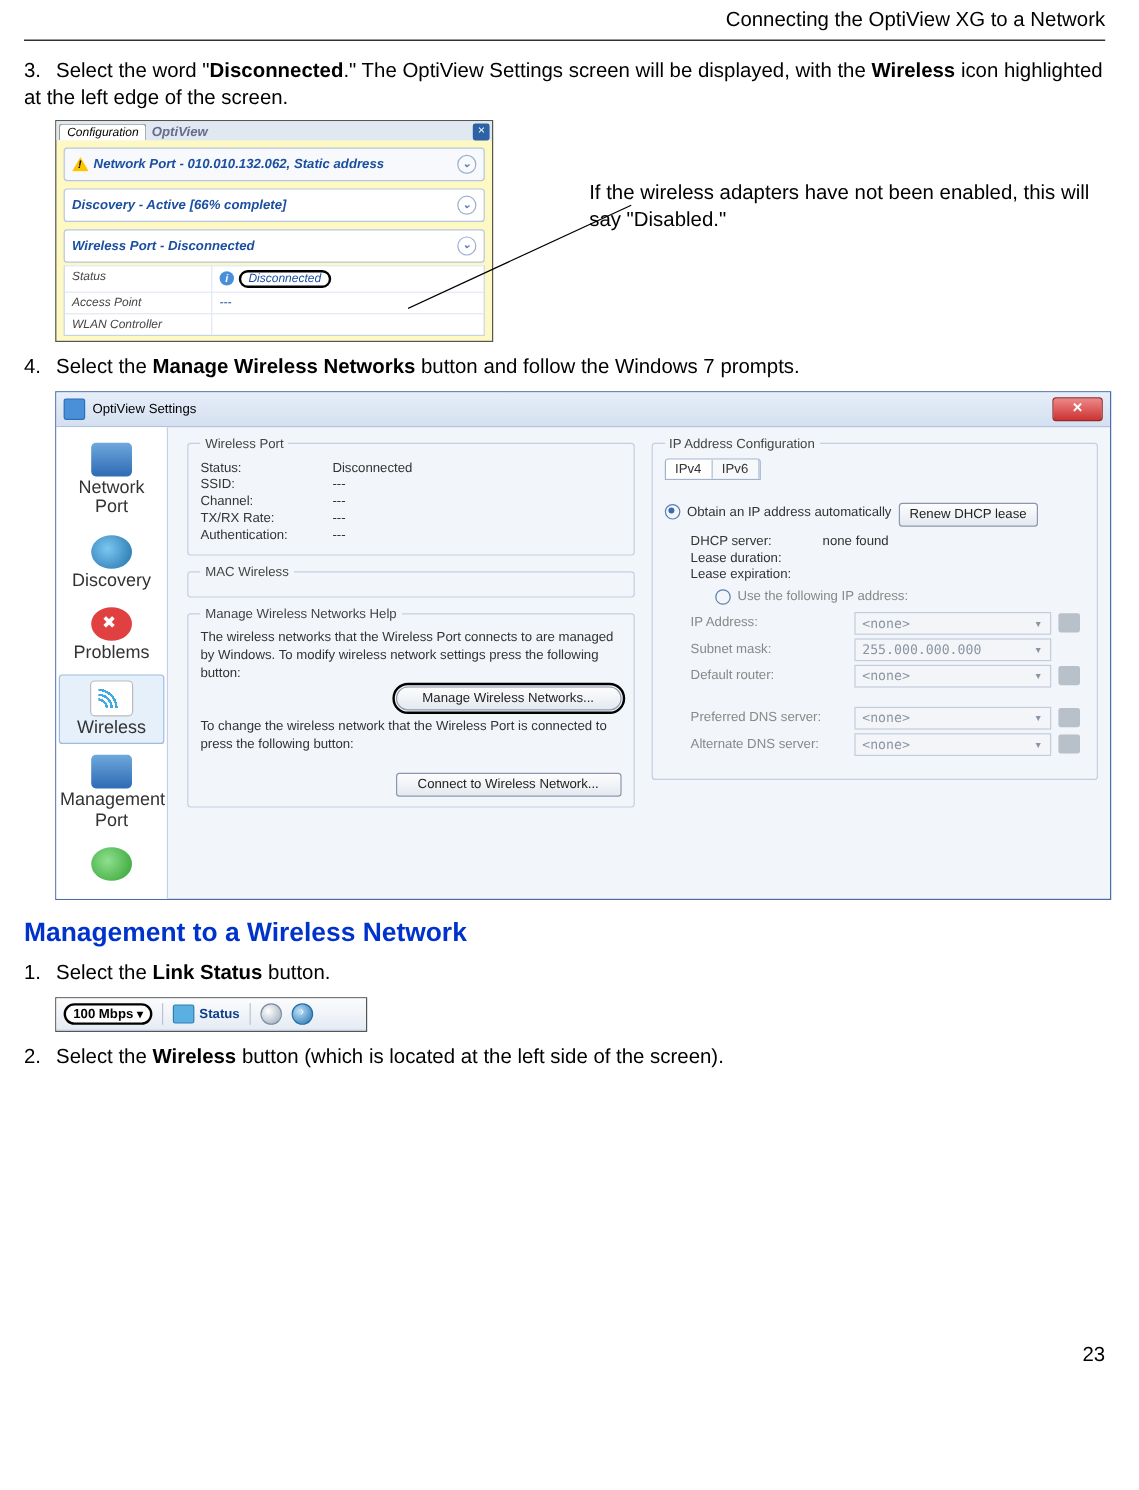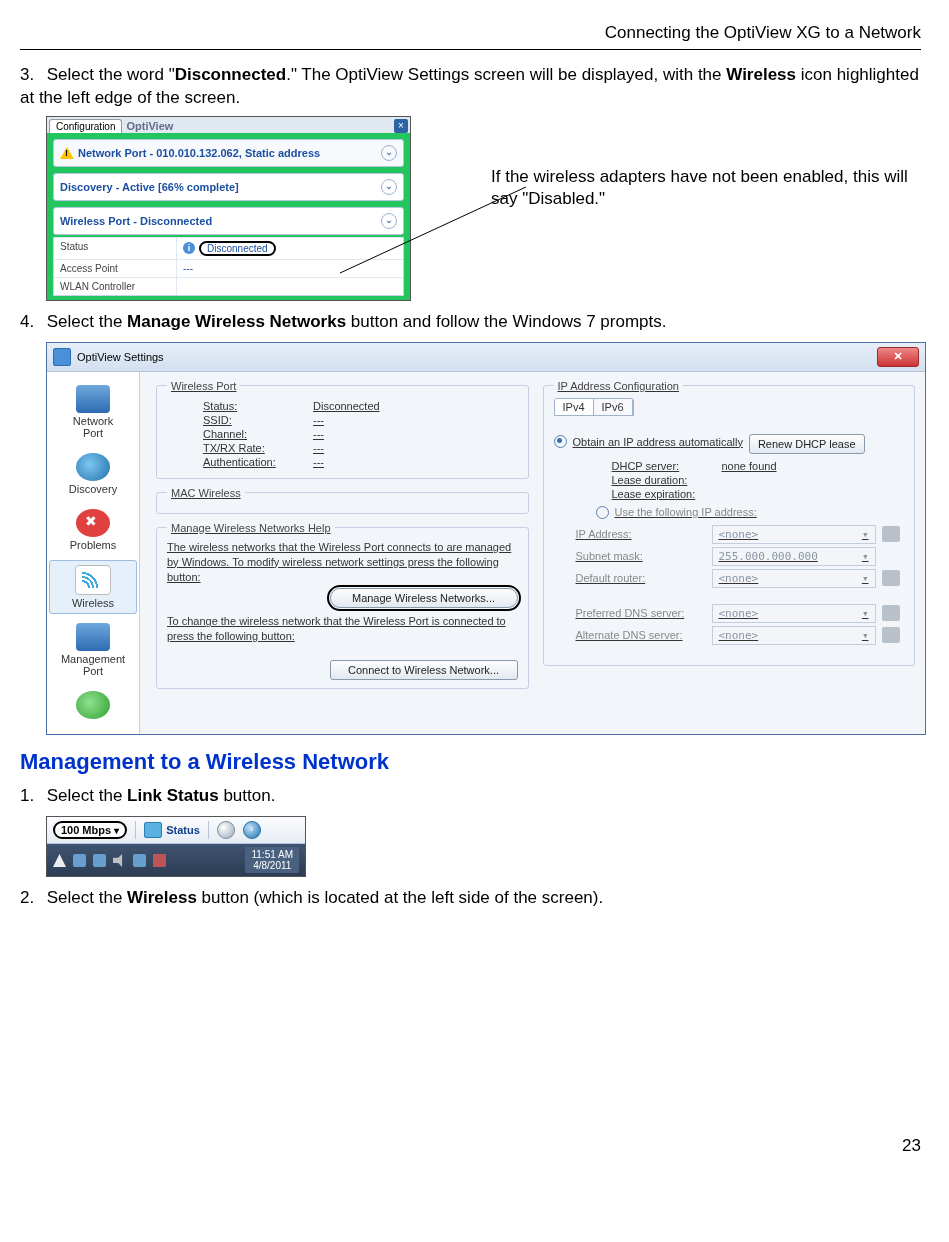--- a/index.html
+++ b/index.html
@@ -5,21 +5,21 @@
   body {
     font-family: "Segoe UI", Tahoma, sans-serif;
     font-size: 17px;
     margin: 0;
     padding: 0;
     background: #fff;
     color: #000;
     width: 949px;
   }
   .page {
-    padding: 17px 28px 20px 20px;
+    padding: 1px 28px 20px 20px;
     box-sizing: border-box;
   }
   .header-area {
     text-align: right;
     padding: 6px 0 4px 0;
     font-size: 17px;
   }
   hr.rule {
     border: none;
     border-top: 1px solid #000;
@@ -29,23 +29,24 @@
   .step-num { display: inline-block; width: 22px; }
   .bold { font-weight: 700; }
   .section-title { color: #0033cc; font-weight: 700; font-size: 22px; margin: 14px 0 10px 0; }
   .callout-row { display: flex; align-items: flex-start; gap: 0; position: relative; margin: 6px 0 10px 26px; }
 
   
   .shot1 {
     width: 400px;
     border: 1px solid #555;
     font-size: 11px;
-    background: #22c55e;
+    background: #fef9c3;
     font-family: Tahoma, sans-serif;
     position: relative;
+    font-style: italic;
   }
   .tabstrip { background: #E0E8F2; padding: 2px 2px 0 2px; display: flex; align-items: center; }
   .tabstrip .tab { background: #fff; border: 1px solid #999; border-bottom: none; border-radius: 3px 3px 0 0; padding: 1px 6px; font-size: 10px; }
   .tabstrip .inactive { margin-left: 4px; color: #666C8A; font-size: 11px; font-weight: 600; }
   .tabstrip .closex { margin-left: auto; background: #2D63A5; color: #fff; width: 14px; height: 14px; text-align: center; line-height: 14px; border-radius: 2px; font-size: 10px; }
   .rowcard {
     margin: 6px 6px 2px 6px;
     background: #F7F9FC;
     border: 1px solid #B6C6DE;
     border-radius: 3px;
@@ -79,38 +80,38 @@
     background: #F2F5F9;
     font-size: 11px;
     font-family: Tahoma, sans-serif;
     position: relative;
   }
   .s2-titlebar { background: linear-gradient(#E6EEF8,#D4E0F0); border-bottom:1px solid #B3C3DB; padding:4px 6px; display:flex; align-items:center; }
   .s2-titlebar .icon-sq { width:16px; height:16px; background:#4A90D9; border:1px solid #2C6DB5; margin-right:6px; border-radius:2px; }
   .s2-titlebar .winclose { margin-left:auto; width:40px; height:18px; border:1px solid #9A2B2B; border-radius:3px; background: linear-gradient(#E88,#C33); color:#fff; text-align:center; line-height:16px; font-weight:700; font-size:11px; }
   .s2-body { display:flex; min-height:290px; }
   .s2-side { width:92px; background:#fff; border-right:1px solid #C6D2E4; padding:4px 0; }
-  .s2-side .item { text-align:center; font-size:11px; color:#333; margin:4px 2px; padding:4px 0; border:1px solid transparent; border-radius:3px; line-height:1.1; }
+  .s2-side .item { text-align:center; font-size:15px; color:#333; margin:4px 2px; padding:4px 0; border:1px solid transparent; border-radius:3px; line-height:1.1; }
   .s2-side .item.sel { background:#E6F0FA; border-color:#9CBCE2; }
   .s2-side .ibox { width:34px; height:28px; margin:0 auto 2px auto; border-radius:4px; position:relative; }
   .ibox.net { background: linear-gradient(#6FA8DC,#2D6BB3); }
   .ibox.disc { background: radial-gradient(circle at 40% 40%, #7CC6F2, #1E6FA8); border-radius:50%; }
   .ibox.prob { background:#E04040; border-radius:50%; }
   .ibox.prob:after { content:"✖"; color:#fff; position:absolute; left:9px; top:5px; font-size:14px; }
   .ibox.wifi { background:#fff; border:1px solid #bbb; }
   .ibox.wifi:before { content:""; position:absolute; left:6px; top:6px; width:20px; height:16px; background: radial-gradient(circle at 0 100%, transparent 6px, #3FA9E0 6px, #3FA9E0 8px, transparent 8px, transparent 10px, #3FA9E0 10px, #3FA9E0 12px, transparent 12px, transparent 14px, #3FA9E0 14px, #3FA9E0 16px, transparent 16px); }
   .ibox.mgmt { background: linear-gradient(#6FA8DC,#2D6BB3); }
   .ibox.green { background: radial-gradient(circle at 40% 40%, #8FE08F, #2FA02F); border-radius:50%; }
 
   .s2-main { flex:1; display:flex; padding:8px 10px 8px 16px; gap:14px; }
-  .s2-col { flex:1; font-size:11px; color:#333;text-decoration:underline; }
+  .s2-col { flex:1; font-size:11px; color:#333; }
   fieldset.fs { border:1px solid #C4D0E2; border-radius:3px; margin:0 0 8px 0; padding:6px 10px 8px 10px; }
   fieldset.fs legend { font-size:11px; color:#444; padding:0 4px; }
   .kv { display:flex; font-size:11px; margin:2px 0; }
-  .kv .k2 { width:110px; color:#333;margin-left:36px; }
+  .kv .k2 { width:110px; color:#333; }
   .kv .v2 { color:#333; }
   .helptext { font-size:11px; color:#333; line-height:1.35; }
   .winbtn { display:inline-block; min-width:170px; text-align:center; font-size:11px; padding:3px 8px; border:1px solid #8A98AE; border-radius:3px; background: linear-gradient(#FDFDFD,#E4E9F0); color:#222; margin-top:4px; }
   .winbtn.ring { outline:2px solid #000; outline-offset:1px; border-radius:10px; }
   .ipbtn { float:right; }
   .tabpair { display:inline-block; border:1px solid #9FB3CF; border-radius:3px 3px 0 0; overflow:hidden; }
   .tabpair span { display:inline-block; padding:2px 8px; font-size:11px; background:#F6F8FB; border-right:1px solid #9FB3CF; }
   .tabpair span.active { background:#fff; }
   .radio { display:flex; align-items:center; gap:6px; margin:6px 0; font-size:11px; }
   .radio .dot { width:11px; height:11px; border:1px solid #5A7FB0; border-radius:50%; display:inline-block; position:relative; }
@@ -367,31 +368,20 @@
       </span>
       <span class="sep"></span>
       <span class="statusbtn">
         <span class="ic"></span>
         <span>Status</span>
       </span>
       <span class="sep"></span>
       <span class="greyball"></span>
       <span class="blueball">›</span>
     </div>
-    <div class="s3-tray">
-      <span class="tray-ic tri"></span>
-      <span class="tray-ic sq"></span>
-      <span class="tray-ic sq"></span>
-      <span class="tray-ic spk"></span>
-      <span class="tray-ic sq"></span>
-      <span class="tray-ic flag"></span>
-      <span class="tray-time">
-        <span>11:51 AM</span><br><span>4/8/2011</span>
-      </span>
-    </div>
   </div>
 </div>
 
 <div class="step-line">
   <span class="step-num">2.</span>
   <span>Select the </span><span class="bold">Wireless</span><span> button (which is located at the left side of the screen).</span>
 </div>
 
 <div style="height:200px;"></div>
 <div class="page-num">23</div>

